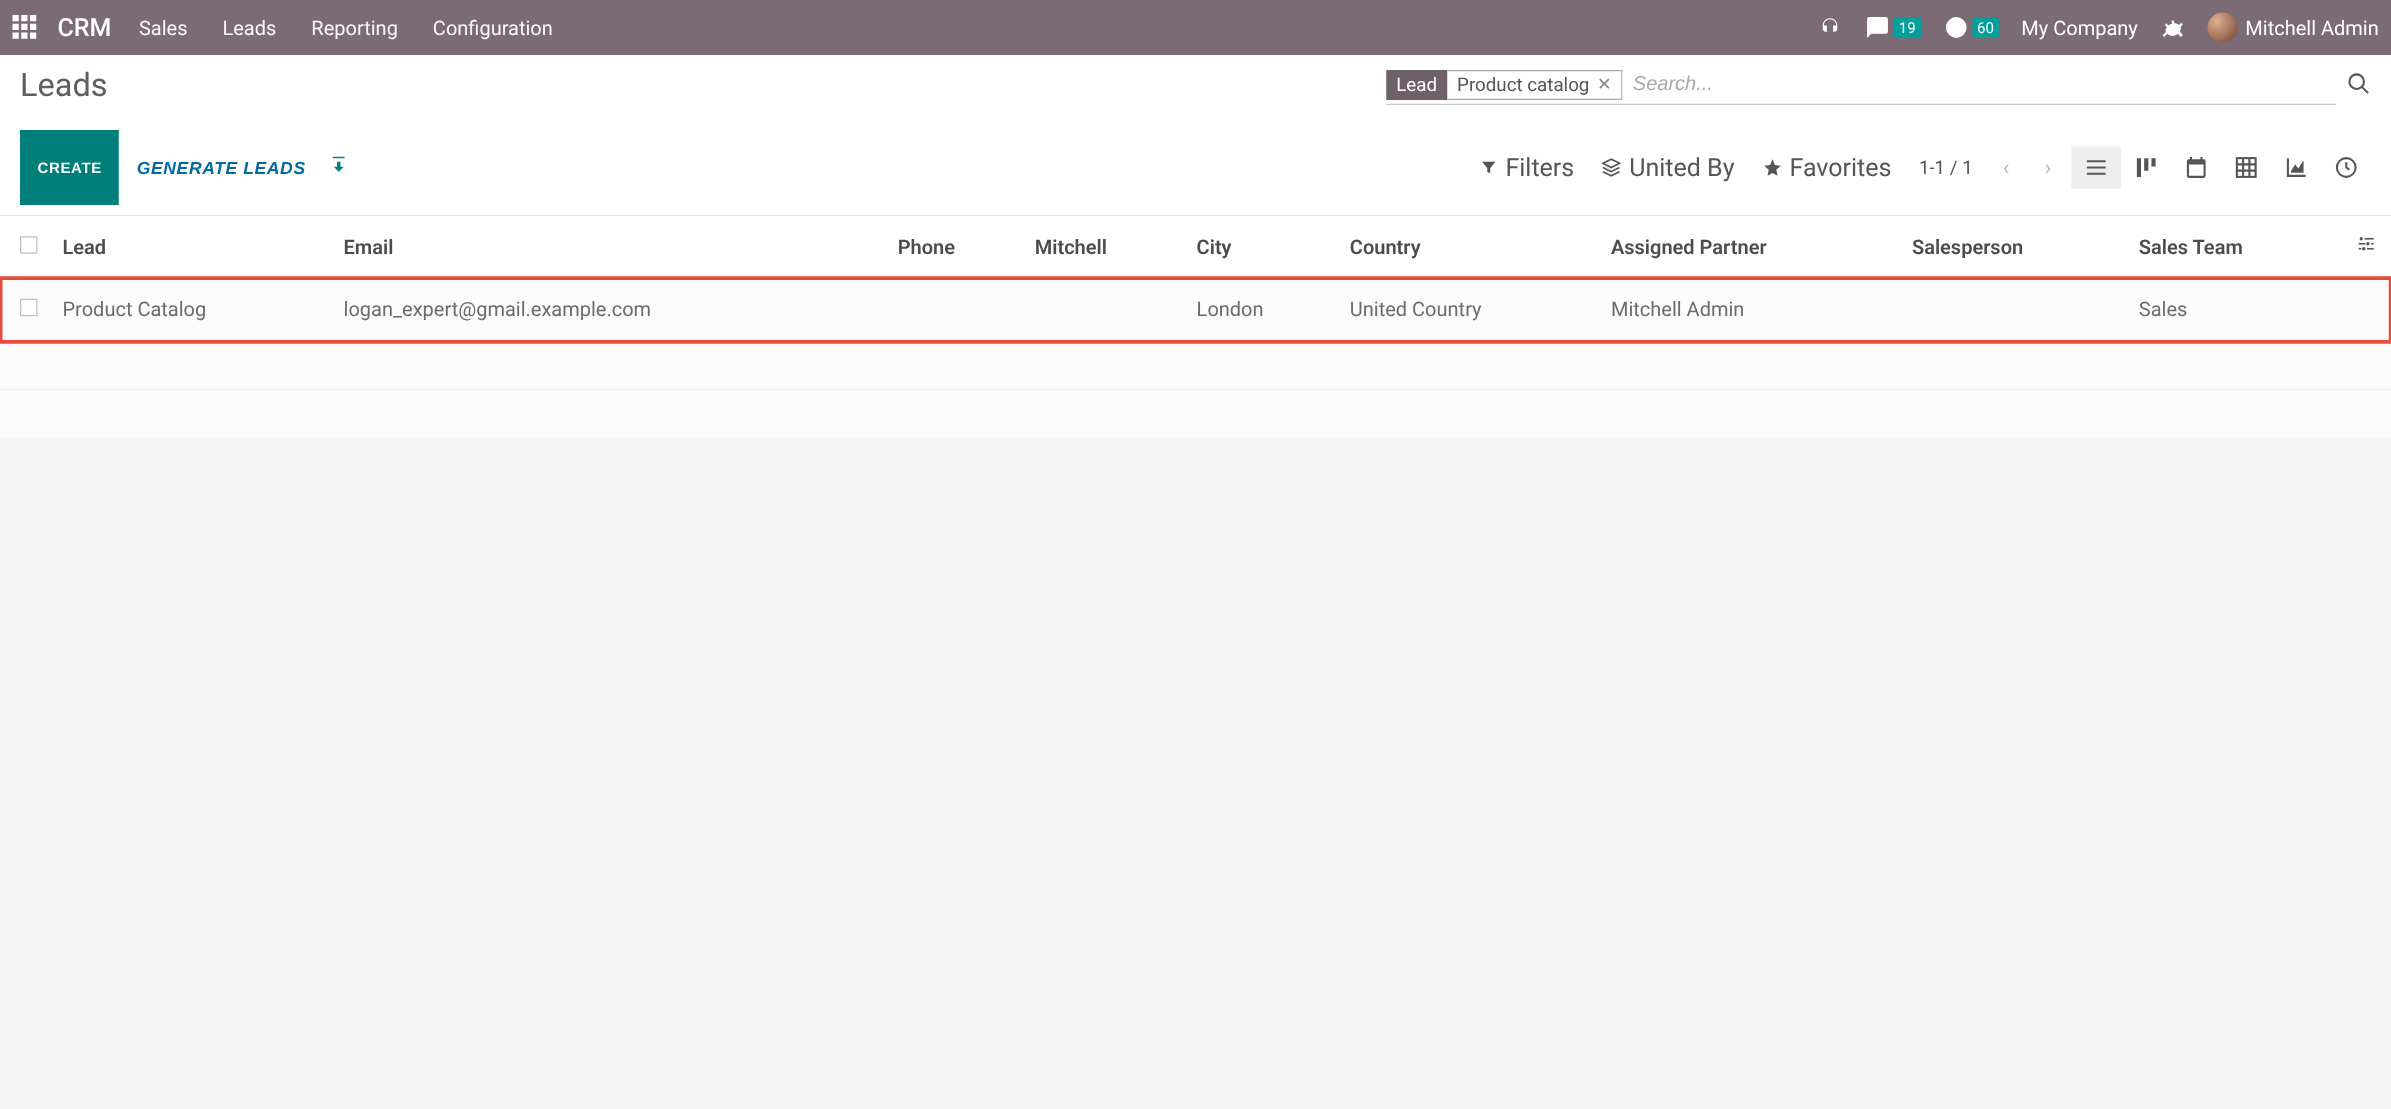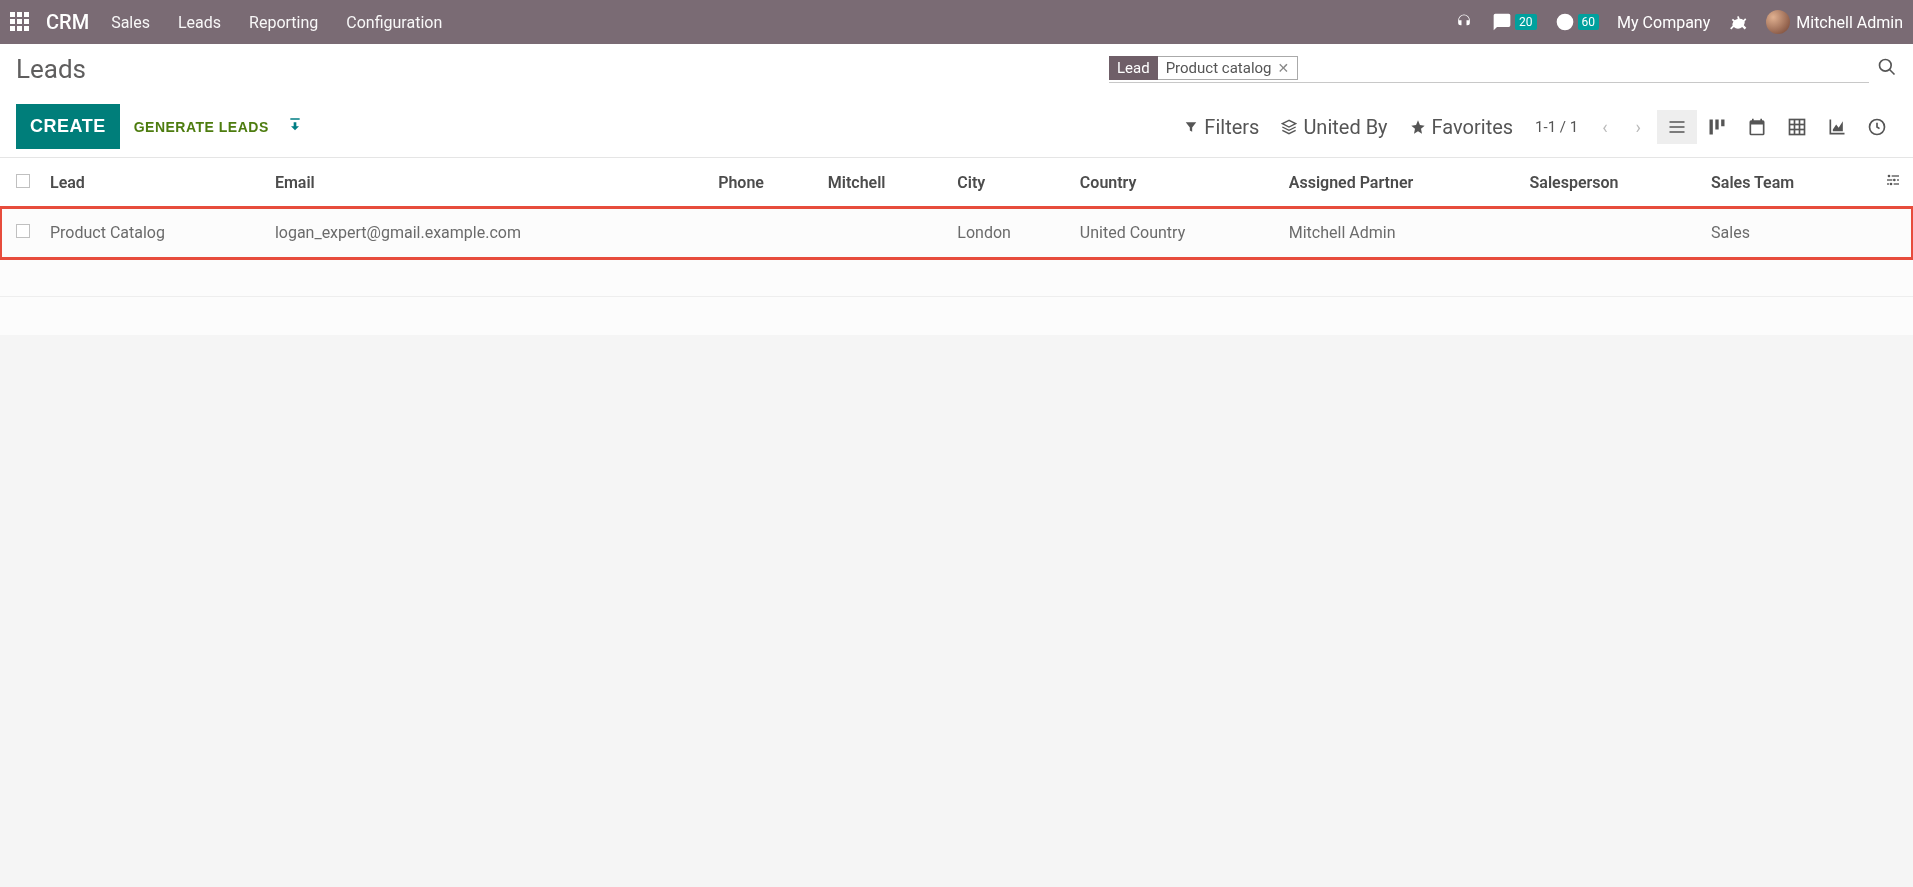--- a/index.html
+++ b/index.html
@@ -35,22 +35,22 @@
     display: flex; align-items: center; border-bottom: 1px solid #c8c8c8; width: 760px; padding-bottom: 2px;
   }
   .search-tag-key { background: #6f5f68; color: #fff; font-size: 15px; padding: 3px 8px; }
   .search-tag-val { background: #fff; border: 1px solid #aaa; border-left: none; font-size: 15px; padding: 2px 8px; color: #555; display: flex; align-items: center; gap: 6px; }
   .search-tag-val .x { color: #888; font-size: 14px; cursor: pointer; }
   .search-input { border: none; outline: none; font-size: 16px; padding: 4px 8px; flex: 1; color: #6c757d; }
   .search-input::placeholder { color: #a9a9a9; font-style: italic; }
   .search-icon-btn { margin-left: 8px; cursor: pointer; color: #666; }
 
   .cp-row2 { display: flex; align-items: center; margin-top: 20px; }
-  .btn-create { background: #007e7a; color: #fff; font-weight: 700; font-size: 18px; letter-spacing: 0.5px; padding: 12px 14px; border: none; cursor: pointer; margin-right: 14px; }
-  .btn-secondary { color: #4d7c0f; font-weight: 700; font-size: 14px; letter-spacing: 0.5px; background: none; border: none; cursor: pointer; margin-right: 18px; }
+  .btn-create { background: #007e7a; color: #fff; font-weight: 700; font-size: 12px; letter-spacing: 0.5px; padding: 23px 14px; border: none; cursor: pointer; margin-right: 14px; }
+  .btn-secondary { color: #0369a1; font-weight: 700; font-size: 14px; letter-spacing: 0.5px; background: none; border: none; cursor: pointer; margin-right: 18px; font-style: italic; }
   .btn-import { color: #017e84; cursor: pointer; }
 
   .cp-row2 .spacer { flex: 1; }
   .search-option { display: flex; align-items: center; gap: 6px; font-size: 20px; color: #555; margin-right: 22px; cursor: pointer; }
   .pager { font-size: 15px; color: #555; margin-right: 12px; display:flex; align-items:center; gap:20px;}
   .pager .arrow { color: #bbb; padding: 0 4px; cursor: pointer; font-size:18px;}
   .view-switcher { display: flex; align-items: center; gap: 0; }
   .view-btn { width: 40px; height: 34px; display:flex; align-items:center; justify-content:center; cursor:pointer; color:#555;}
   .view-btn.active { background: #eeeeee; }
   .view-btn svg { width: 20px; height: 20px; }
@@ -92,21 +92,21 @@
 
   <div class="right-item">
     <svg width="20" height="20" viewBox="0 0 24 24">
         <path d="M12 3a7 7 0 00-7 7v3a3 3 0 003 3h1v-6H6v-0a6 6 0 1112 0v0h-3v6h1a3 3 0 003-3v-3a7 7 0 00-7-7z"></path>
       </svg>
   </div>
   <div class="right-item">
     <svg width="20" height="20" viewBox="0 0 24 24">
         <path d="M20 2H4a2 2 0 00-2 2v18l4-4h14a2 2 0 002-2V4a2 2 0 00-2-2z"></path>
       </svg>
-    <span class="badge">20</span>
+    <span class="badge">19</span>
   </div>
   <div class="right-item">
     <svg width="20" height="20" viewBox="0 0 24 24">
         <path d="M12 2a10 10 0 100 20 10 10 0 000-20zm1 5h-2v6l5 3 1-1.7-4-2.3V7z"></path>
       </svg>
     <span class="badge">60</span>
   </div>
   <div class="right-item text">My Company</div>
   <div class="right-item">
     <svg width="20" height="20" viewBox="0 0 24 24">
@@ -122,20 +122,21 @@
 <div class="control-panel">
   <div class="cp-row1">
     <div class="breadcrumb">Leads</div>
     <div class="spacer"></div>
     <div class="searchbox">
       <span class="search-tag-key">Lead</span>
       <span class="search-tag-val">
         <span>Product catalog</span>
         <span class="x">✕</span>
       </span>
+      <input class="search-input" placeholder="Search..." style="">
     </div>
     <div class="search-icon-btn">
       <svg width="20" height="20" viewBox="0 0 24 24" fill="none" stroke="#555" stroke-width="2">
           <circle cx="10" cy="10" r="7"></circle>
           <line x1="21" y1="21" x2="15" y2="15"></line>
         </svg>
     </div>
   </div>
 
   <div class="cp-row2">

